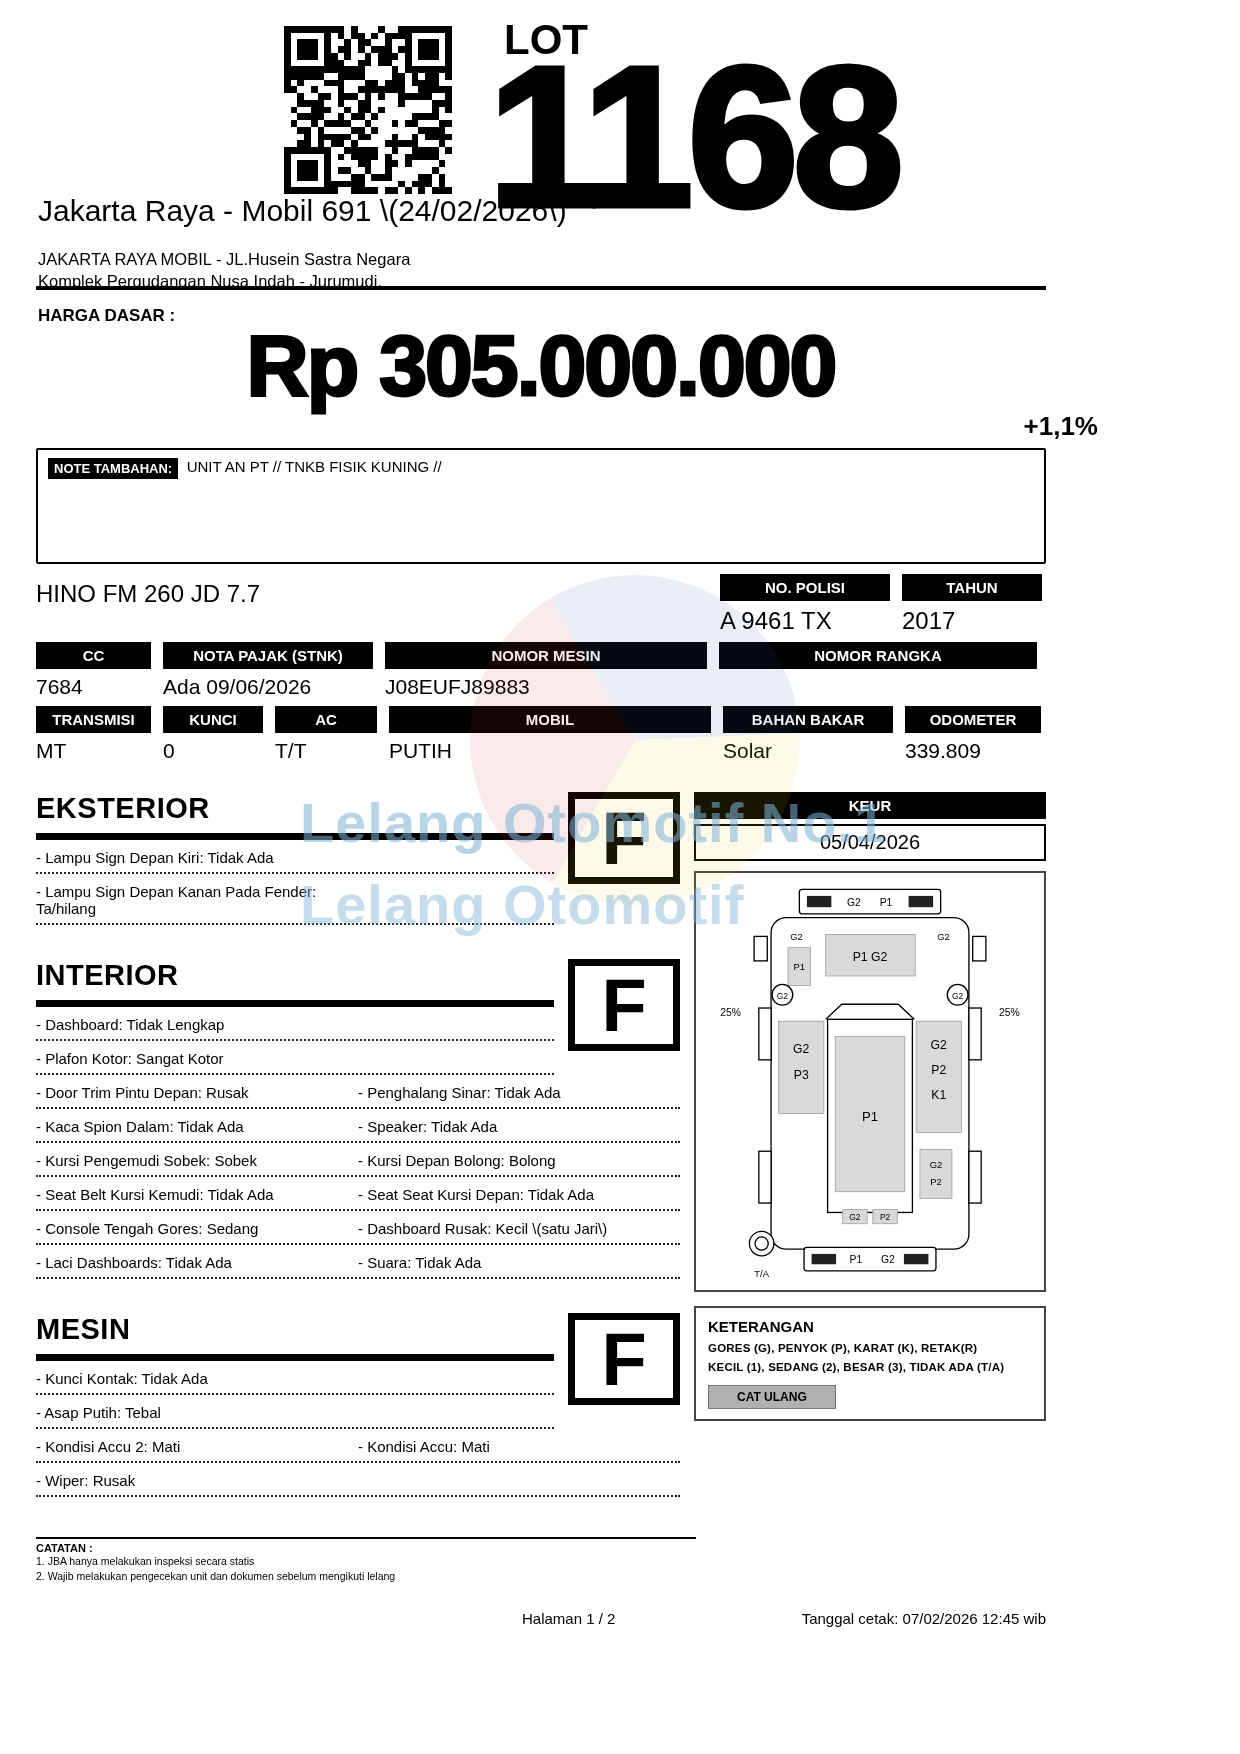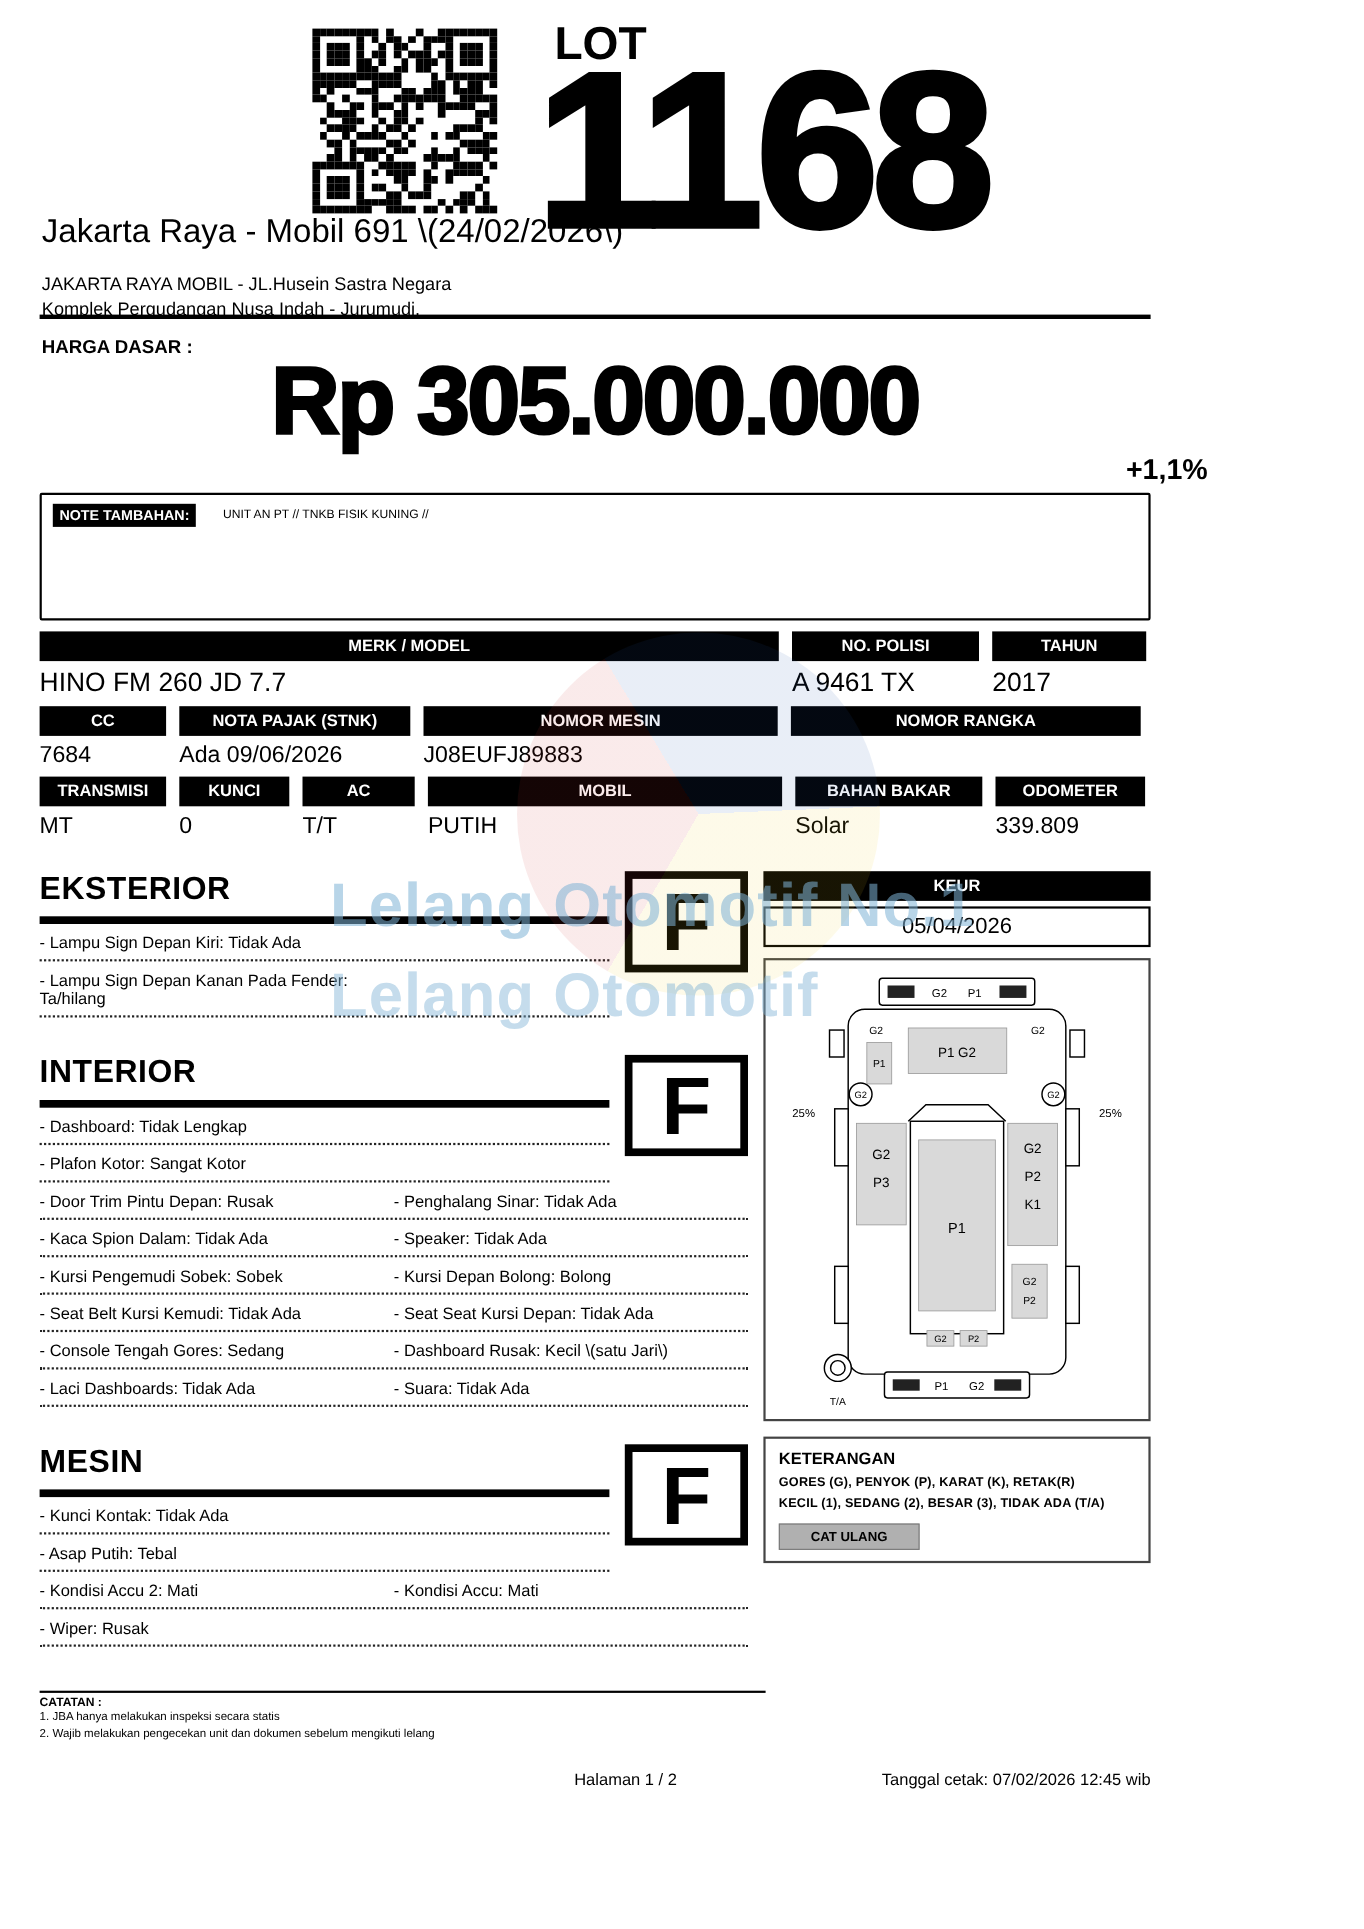--- a/index.html
+++ b/index.html
@@ -34,21 +34,21 @@
   .price-label { position: absolute; left: 2px; top: 10px; font-size: 17px; font-weight: bold; }
   .price-value {
     text-align: center; font-size: 86px; font-weight: bold; padding-top: 20px;
     letter-spacing: -2px; -webkit-text-stroke: 3px #000;
   }
   .price-change { position: absolute; right: -52px; bottom: 2px; font-size: 26px; font-weight: bold; }
 
   
   .note-box { border: 2px solid #000; border-radius: 2px; height: 116px; padding: 8px 10px; margin-top: 4px; }
   .note-label { display: inline-block; background: #000; color: #fff; font-size: 13px; font-weight: bold; padding: 3px 6px; vertical-align: top; }
-  .note-value { font-size: 11px; margin-left: 20px; }
+  .note-value { font-size: 15px; margin-left: 4px; }
 
   
   .spec-table { margin-top: 10px; }
   .spec-row { display: flex; gap: 12px; margin-bottom: 4px; }
   .spec-cell { display: flex; flex-direction: column; }
   .spec-h { background: #000; color: #fff; font-size: 15px; font-weight: bold; text-align: center; padding: 5px 0; }
   .spec-v { font-size: 21px; text-align: left; padding: 6px 0 3px; white-space: nowrap; }
   .spec-v.big { font-size: 24px; }
   .w672{width:672px}.w170{width:170px}.w140{width:140px}.w115{width:115px}
   .w210{width:210px}.w322{width:322px}.w318{width:318px}.w100{width:100px}.w102{width:102px}.w136{width:136px}
@@ -478,21 +478,20 @@
   </div>
 
   <div class="note-box">
     <span class="note-label">NOTE TAMBAHAN:</span>
     <span class="note-value">UNIT AN PT // TNKB FISIK KUNING //</span>
   </div>
 
   <div class="spec-table">
     <div class="spec-row">
       <div class="spec-cell w672">
-        <div class="spec-h">MERK / MODEL</div>
         <div class="spec-v big">HINO FM 260 JD 7.7</div>
       </div>
       <div class="spec-cell w170">
         <div class="spec-h">NO. POLISI</div>
         <div class="spec-v big">A 9461 TX</div>
       </div>
       <div class="spec-cell w140">
         <div class="spec-h">TAHUN</div>
         <div class="spec-v big">2017</div>
       </div>

